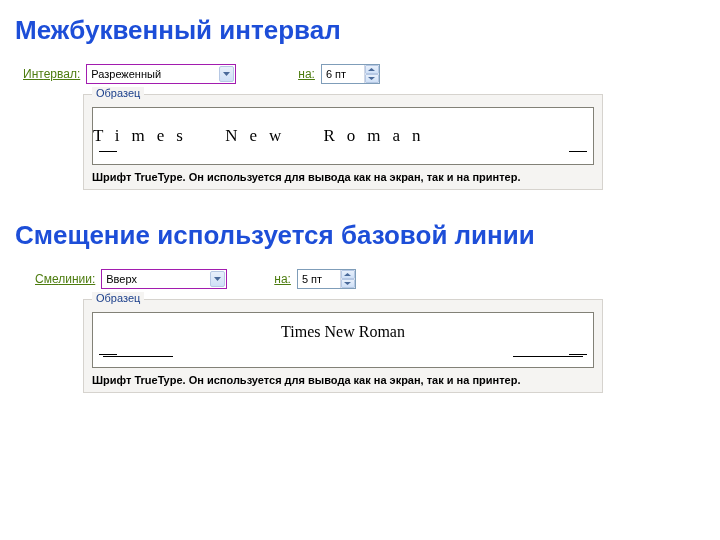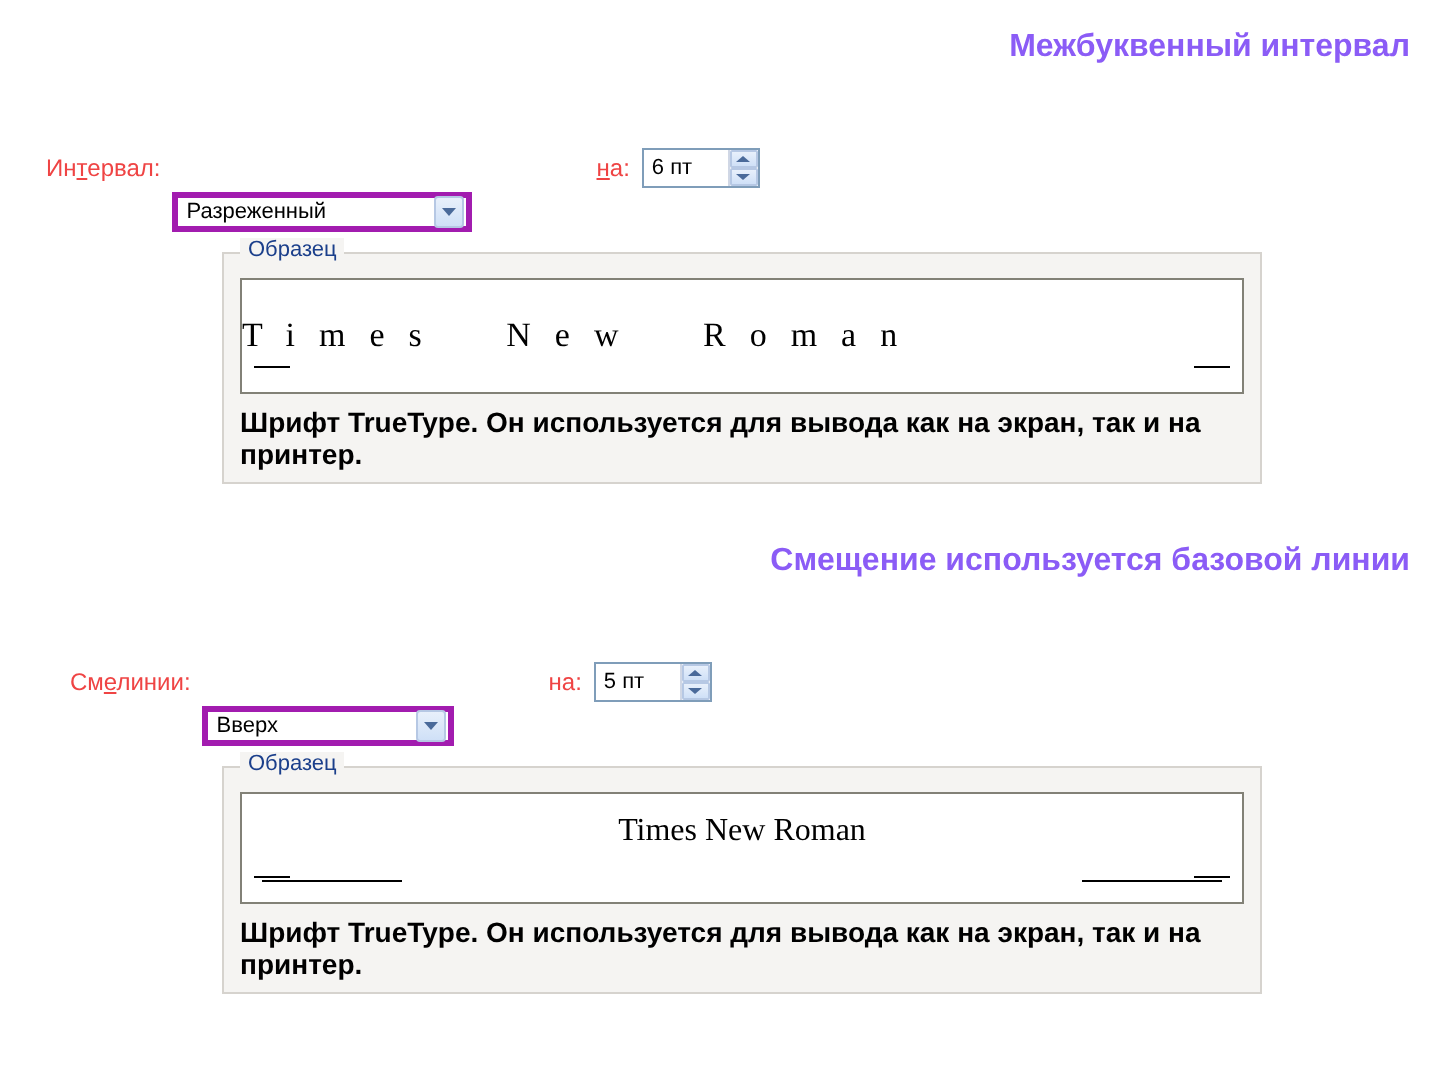--- a/index.html
+++ b/index.html
@@ -5,46 +5,45 @@
   * { box-sizing: border-box; }
   body {
     margin: 0;
     padding: 15px;
     font-family: Arial, sans-serif;
     background: #fff;
     font-size: 13px;
   }
   .section-title {
     font-weight: bold;
-    font-size: 16px;
+    font-size: 26px;
     margin: 0 0 18px 0;
-    color: #8b5cf6;
-    text-align: right;
+    color: #1d4ed8;
   }
   .control-row {
     display: flex;
     align-items: center;
     gap: 6px;
     margin-bottom: 10px;
     font-family: Tahoma, sans-serif;
     font-size: 12px;
     padding-left: 8px;
   }
   .label {
-    color: #ef4444;
+    color: #4d7c0f;
+    text-decoration: underline;
   }
   .combo {
     display: inline-flex;
     align-items: center;
-    border: 3px solid #a21caf;
+    border: 1px solid #a21caf;
     background: #fff;
     height: 20px;
     padding: 0 1px 0 4px;
     font-size: 11px;
-    margin-top: 45px;
   }
   .combo-text {
     display: inline-block;
   }
   .combo-btn {
     width: 15px;
     height: 16px;
     margin-left: 4px;
     background: linear-gradient(#e8f0fb, #cfe0f7);
     border: 1px solid #b6c8e4;
@@ -77,21 +76,21 @@
   .spin-up, .spin-down {
     flex: 1;
     background: linear-gradient(#e8f0fb, #cfe0f7);
     border: 1px solid #b6c8e4;
     border-radius: 1px;
     display: flex;
     align-items: center;
     justify-content: center;
   }
   .preview-group {
-    margin-left: 96px;
+    margin-left: 68px;
     border: 1px solid #d6d3ce;
     padding: 6px 8px 6px 8px;
     background: #f5f4f2;
     position: relative;
     margin-bottom: 30px;
     width: 520px;
   }
   .group-label {
     position: absolute;
     top: -8px;
@@ -146,21 +145,21 @@
     position: absolute;
     bottom: 10px;
     width: 70px;
     height: 1px;
     background: #000;
   }
   .baseline-left { left: 10px; }
   .baseline-right { right: 10px; }
   .hint {
     font-family: Tahoma, sans-serif;
-    font-size: 14px;
+    font-size: 11px;
     font-weight: bold;
     margin-top: 6px;
     color: #000;
   }
   .underline-hotkey { text-decoration: underline; }
 </style>
 </head>
 <body>
 
 <div class="section-title">Межбуквенный интервал</div>

